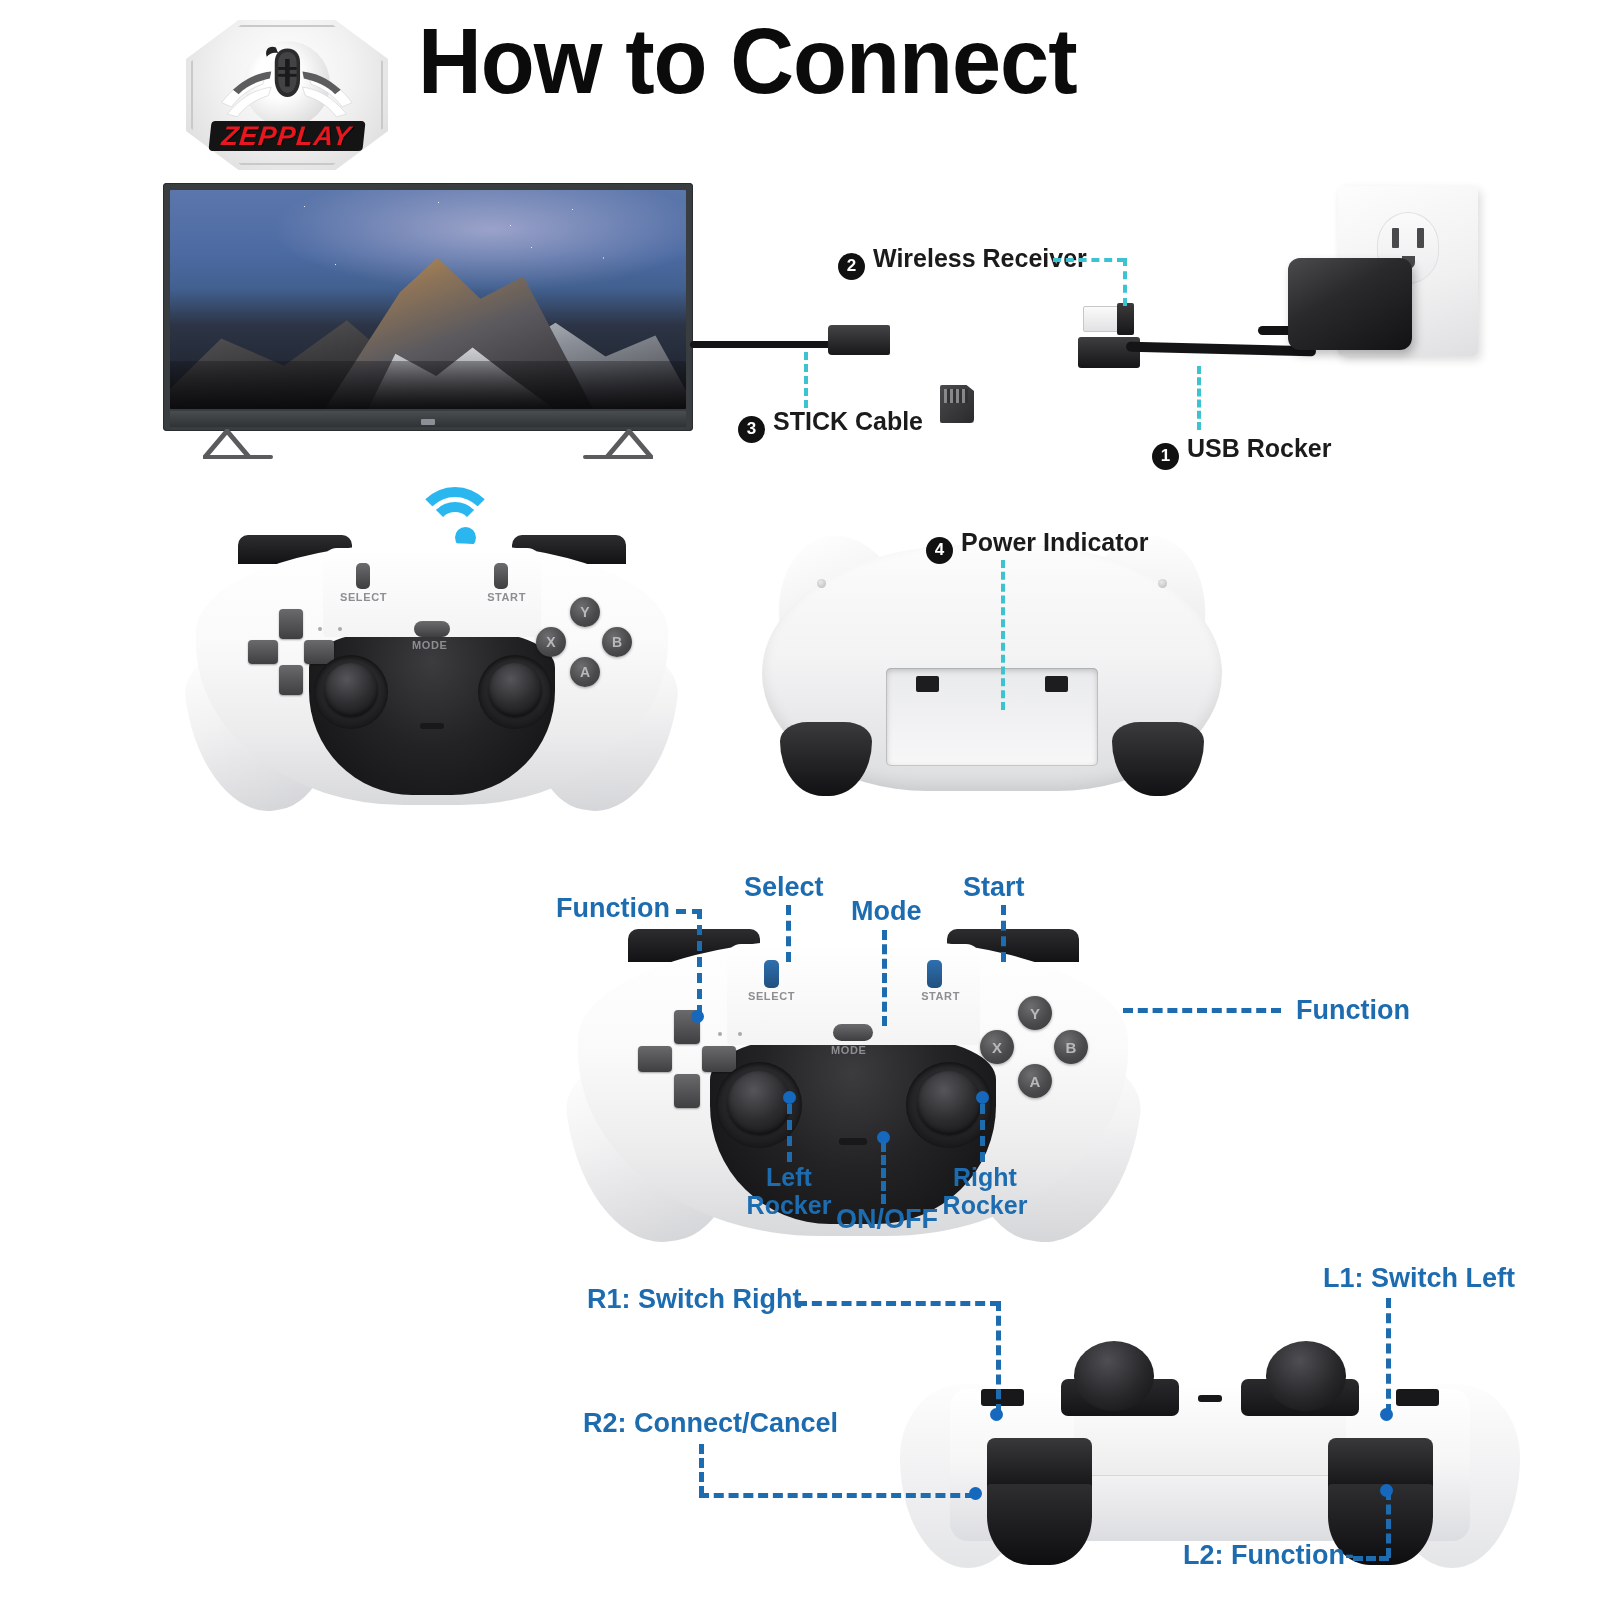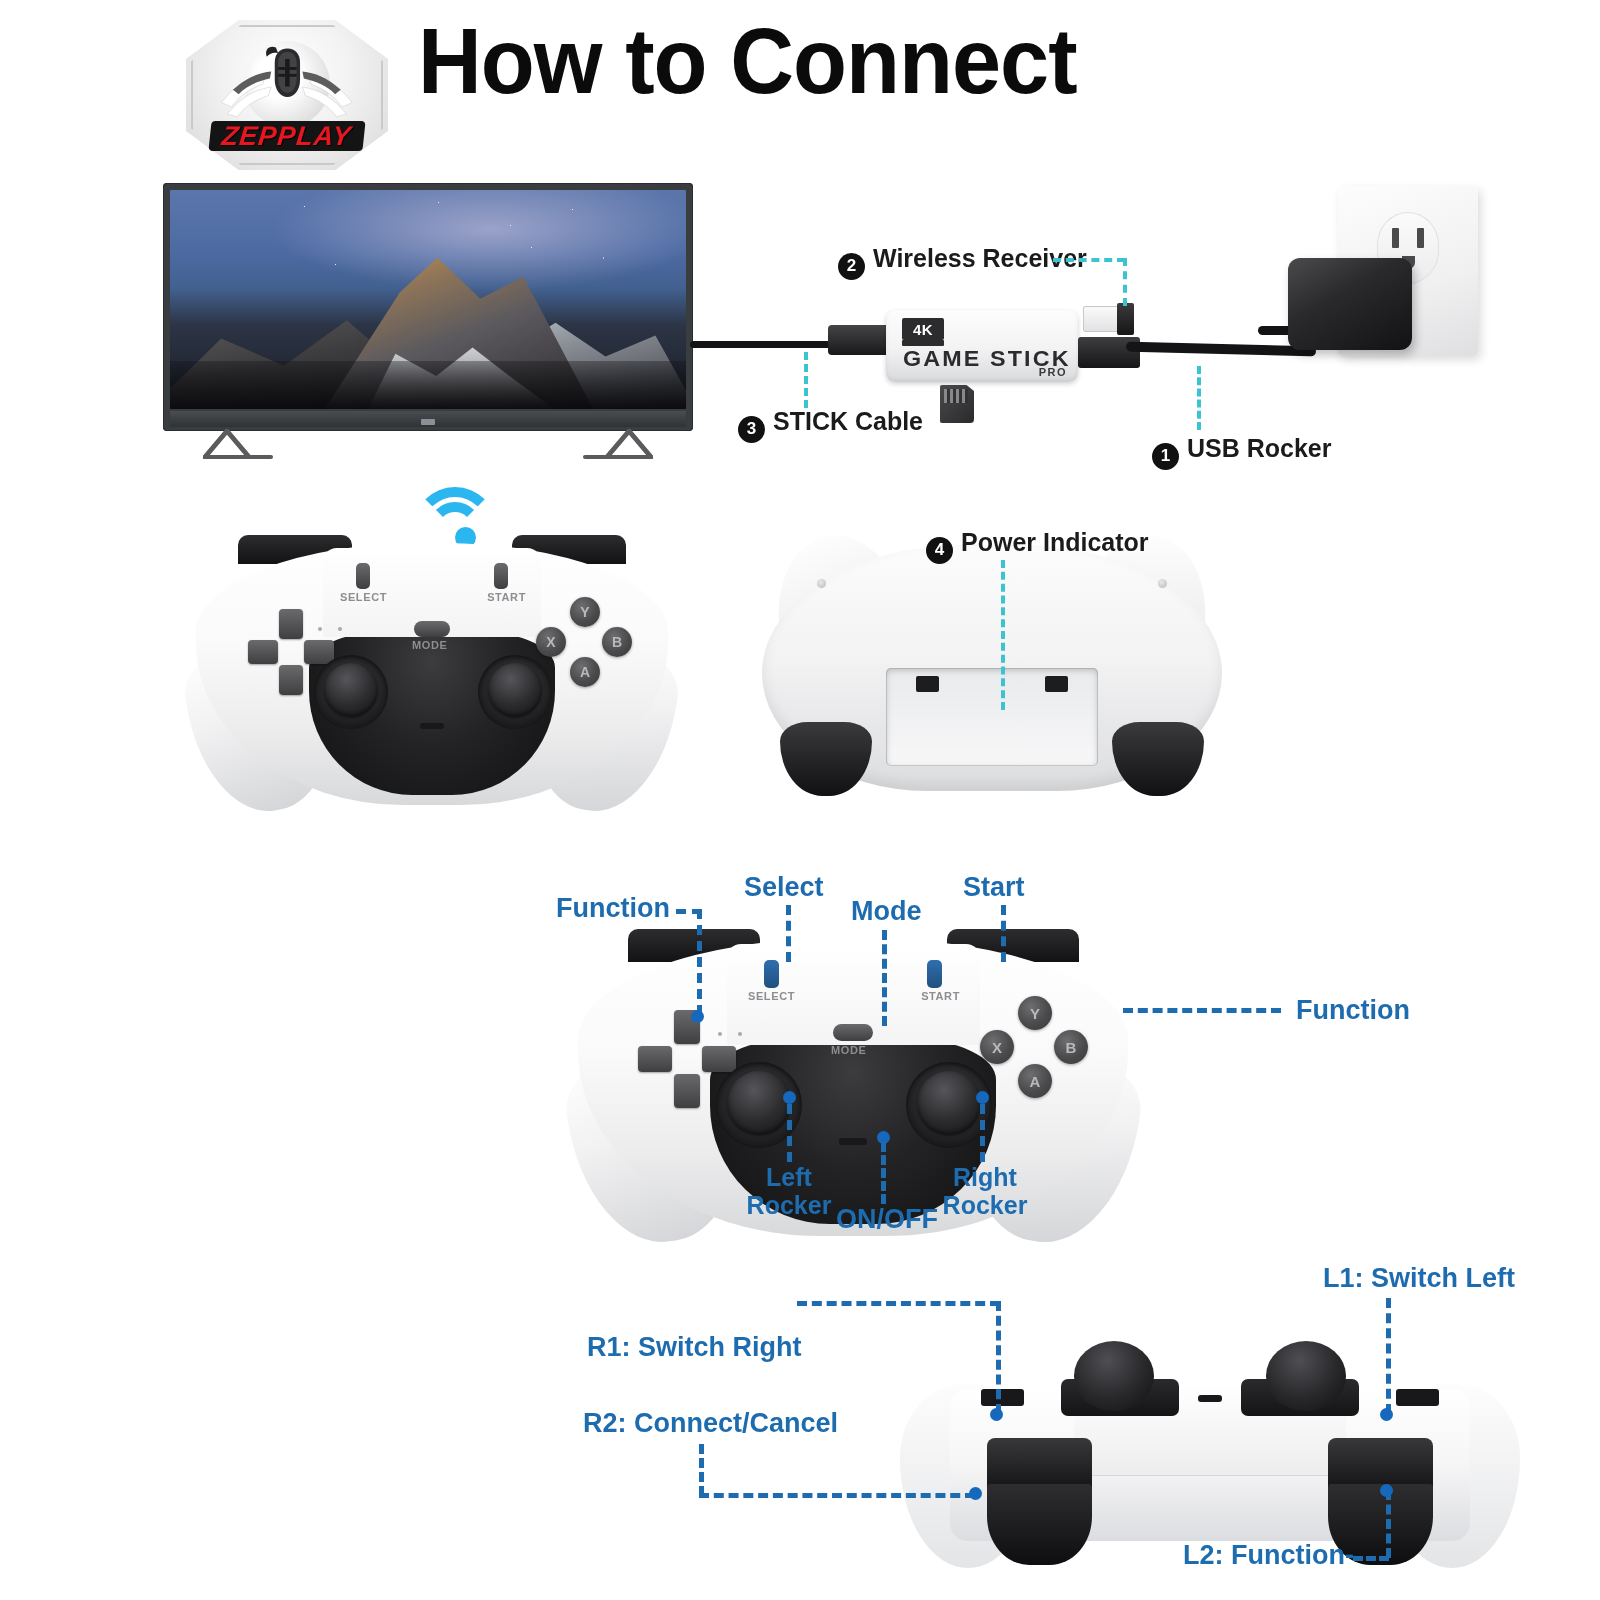--- a/index.html
+++ b/index.html
@@ -432,26 +432,20 @@
     <svg style="position:absolute;left:40px;bottom:-28px;width:450px;height:30px;" viewBox="0 0 450 30">
       <path d="M24 2 L2 28 M24 2 L46 28 M426 2 L404 28 M426 2 L448 28" stroke="#5a5b5d" stroke-width="5" fill="none" stroke-linecap="round"></path>
       <rect x="0" y="26" width="70" height="4" rx="2" fill="#5a5b5d"></rect>
       <rect x="380" y="26" width="70" height="4" rx="2" fill="#5a5b5d"></rect>
     </svg>
   </div>
 
   <div class="cable-hdmi"></div>
   <div class="hdmi-plug"></div>
 
-  <div class="stick">
-    <div class="stick-4k">4K</div>
-    <div class="stick-4k-sub"></div>
-    <div class="stick-name">GAME STICK</div>
-    <div class="stick-pro">PRO</div>
-  </div>
 
   <div class="sdcard"></div>
   <div class="dongle"></div>
   <div class="dongle-tip"></div>
 
   <div class="usb-plug"></div>
   <div class="cable-usb2"></div>
   <div class="adapter-cord"></div>
 
   <div class="outlet">
@@ -639,21 +633,21 @@
     <div class="pt-nub" style="left:13%; top:22%; width:7%; height:6%;"></div>
     <div class="pt-nub" style="right:13%; top:22%; width:7%; height:6%;"></div>
     <div class="pt-nub" style="left:50%; margin-left:-12px; top:24%; width:24px; height:7px;"></div>
 
     <div class="pt-bumper" style="left:14%;"></div>
     <div class="pt-trigger" style="left:14%;"></div>
     <div class="pt-bumper" style="right:14%;"></div>
     <div class="pt-trigger" style="right:14%;"></div>
   </div>
 
-  <div class="cal cal-blue" style="left:587px; top:1284px;margin-top:48px;">R1: Switch Right</div>
+  <div class="cal cal-blue" style="left:587px; top:1284px;">R1: Switch Right</div>
   <div class="dline dh-bl" style="left:797px; top:1301px; width:203px;"></div>
   <div class="dline dv-bl" style="left:996px; top:1301px; height:113px;"></div>
   <div class="dot-bl" style="left:990px; top:1408px;"></div>
 
   <div class="cal cal-blue" style="left:583px; top:1408px;">R2: Connect/Cancel</div>
   <div class="dline dv-bl" style="left:699px; top:1444px; height:52px;"></div>
   <div class="dline dh-bl" style="left:699px; top:1493px; width:276px;"></div>
   <div class="dot-bl" style="left:969px; top:1487px;"></div>
 
   <div class="cal cal-blue" style="left:1303px; top:1263px;margin-left:20px;">L1: Switch Left</div>

